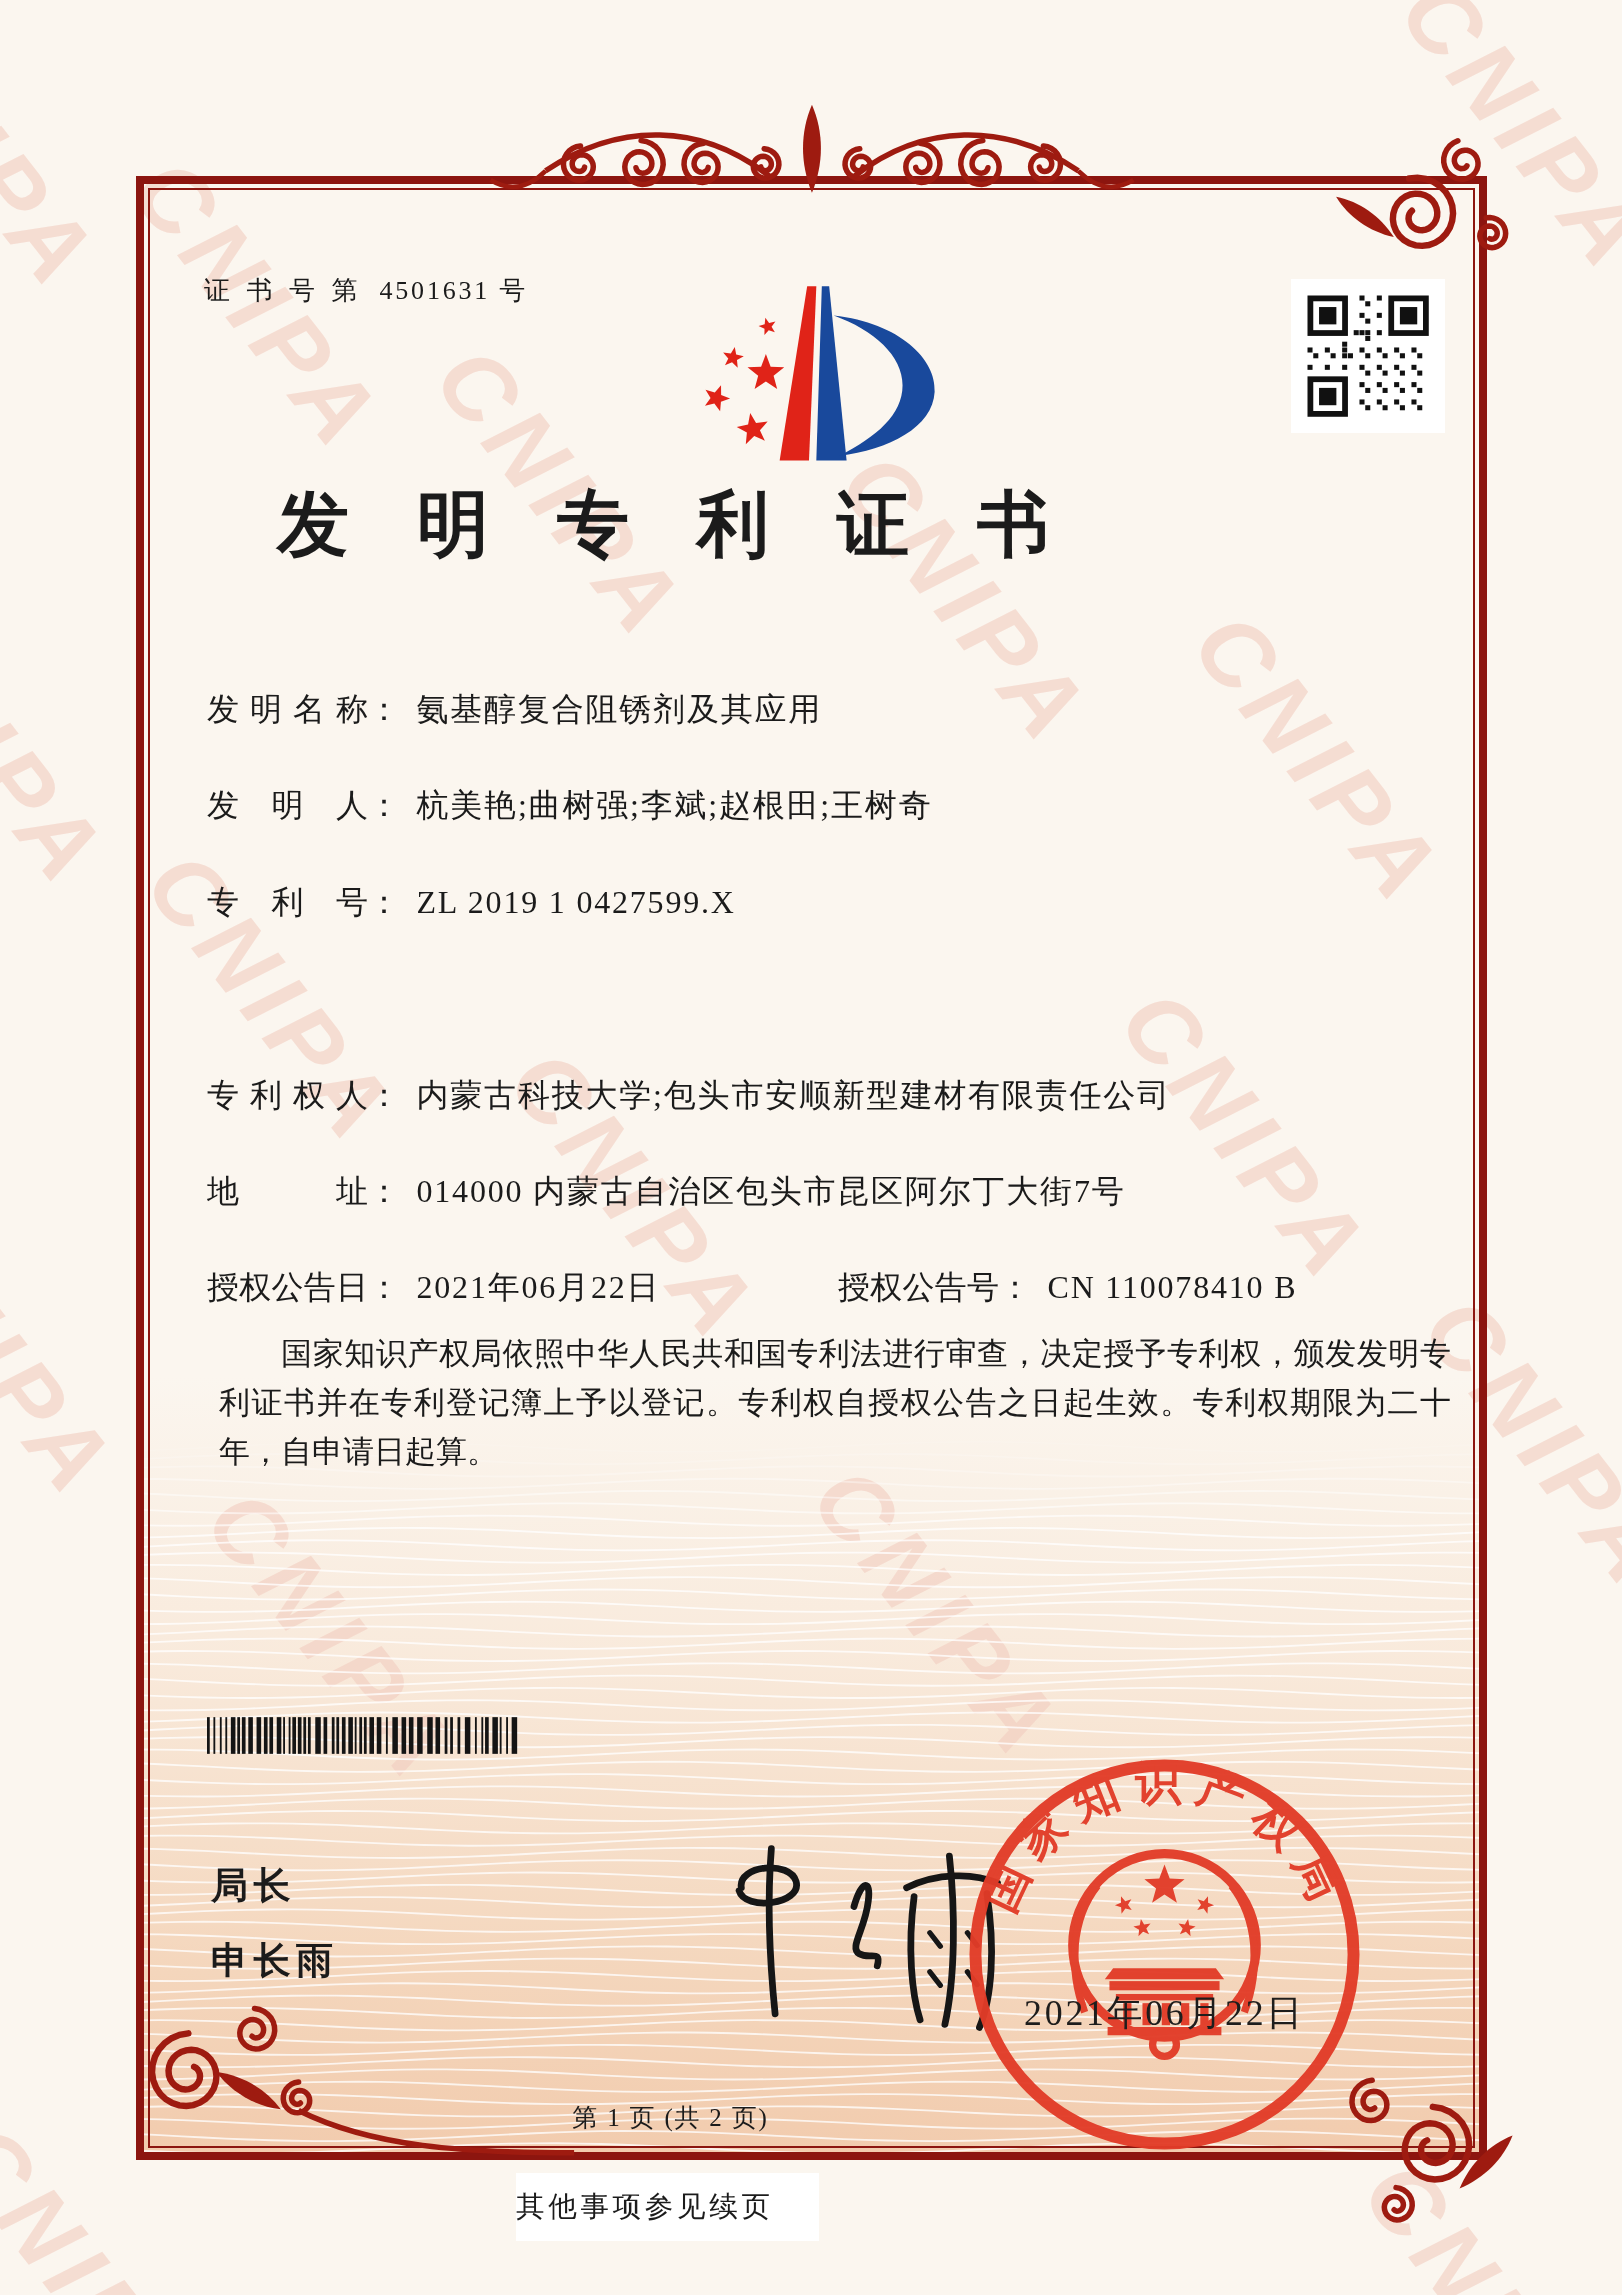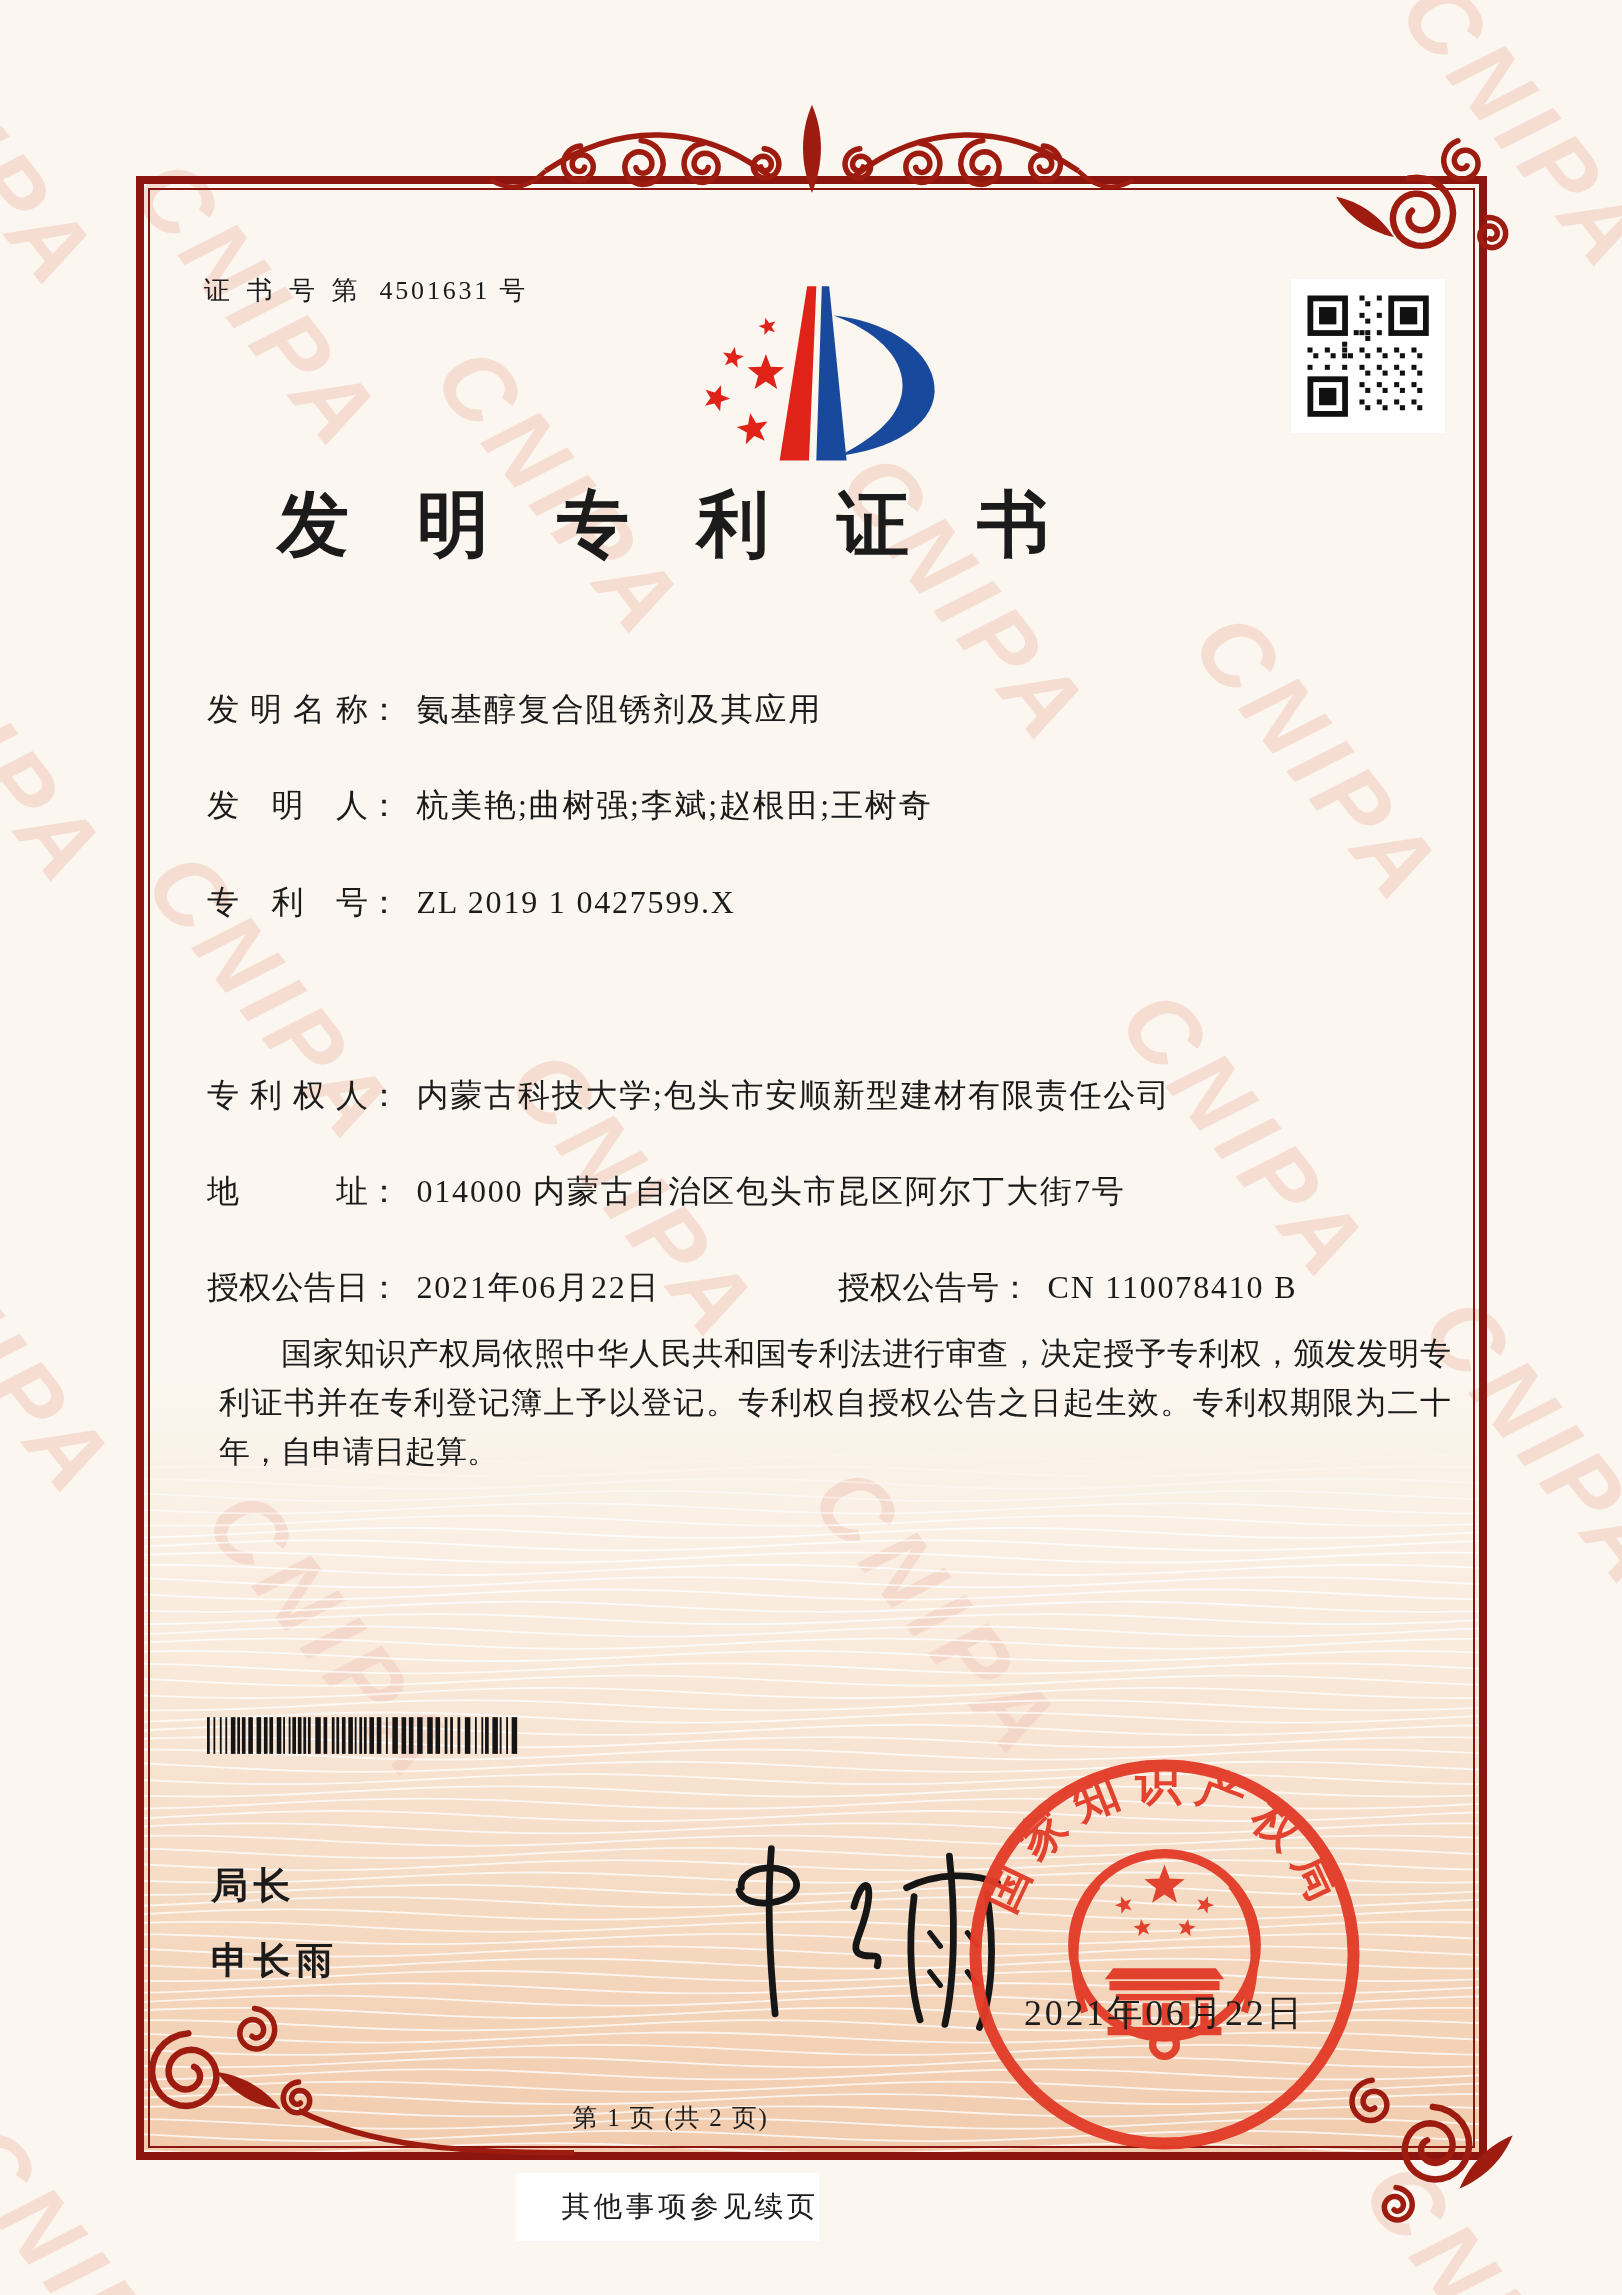--- a/index.html
+++ b/index.html
@@ -33,21 +33,21 @@
   .body-text{left:196px;top:1329px;width:1232px;font-size:31px;line-height:49px;
         text-align:justify;z-index:6;margin-left:23px;}
   .body-text p{margin:0;text-indent:2em;}
   .barcode{left:207px;top:1717px;z-index:6;}
   .official-title{left:211px;top:1861px;font-size:37px;font-weight:700;letter-spacing:5.5px;z-index:6;}
   .official-name{left:211px;top:1936px;font-size:37px;font-weight:700;letter-spacing:5.5px;z-index:6;}
   .signature{left:700px;top:1816px;z-index:6;}
   .seal{left:958px;top:1748px;z-index:6;opacity:.96;}
   .page-info{left:519px;top:2101px;width:303px;text-align:center;font-size:25px;letter-spacing:1.8px;z-index:6;}
   .note{left:516px;top:2173px;width:303px;height:68px;background:#ffffff;z-index:6;
-        display:flex;align-items:center;justify-content:flex-end;font-size:28.5px;letter-spacing:3.7px;}
+        display:flex;align-items:center;justify-content:flex-start;font-size:28.5px;letter-spacing:3.7px;}
 </style>
 </head>
 <body>
 
 <div class="page">
 
   <div class="abs tint"></div>
 
   <div class="abs wm-layer">
       <span class="watermark" style="left: -87px; top: -23px;">CNIPA</span>

